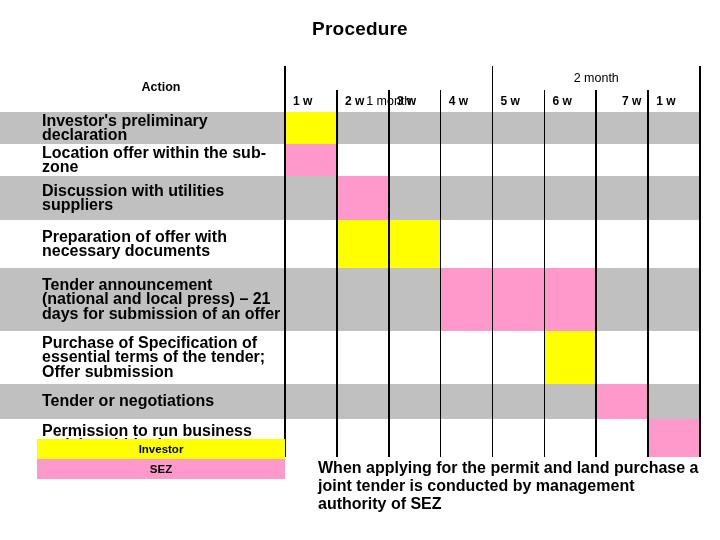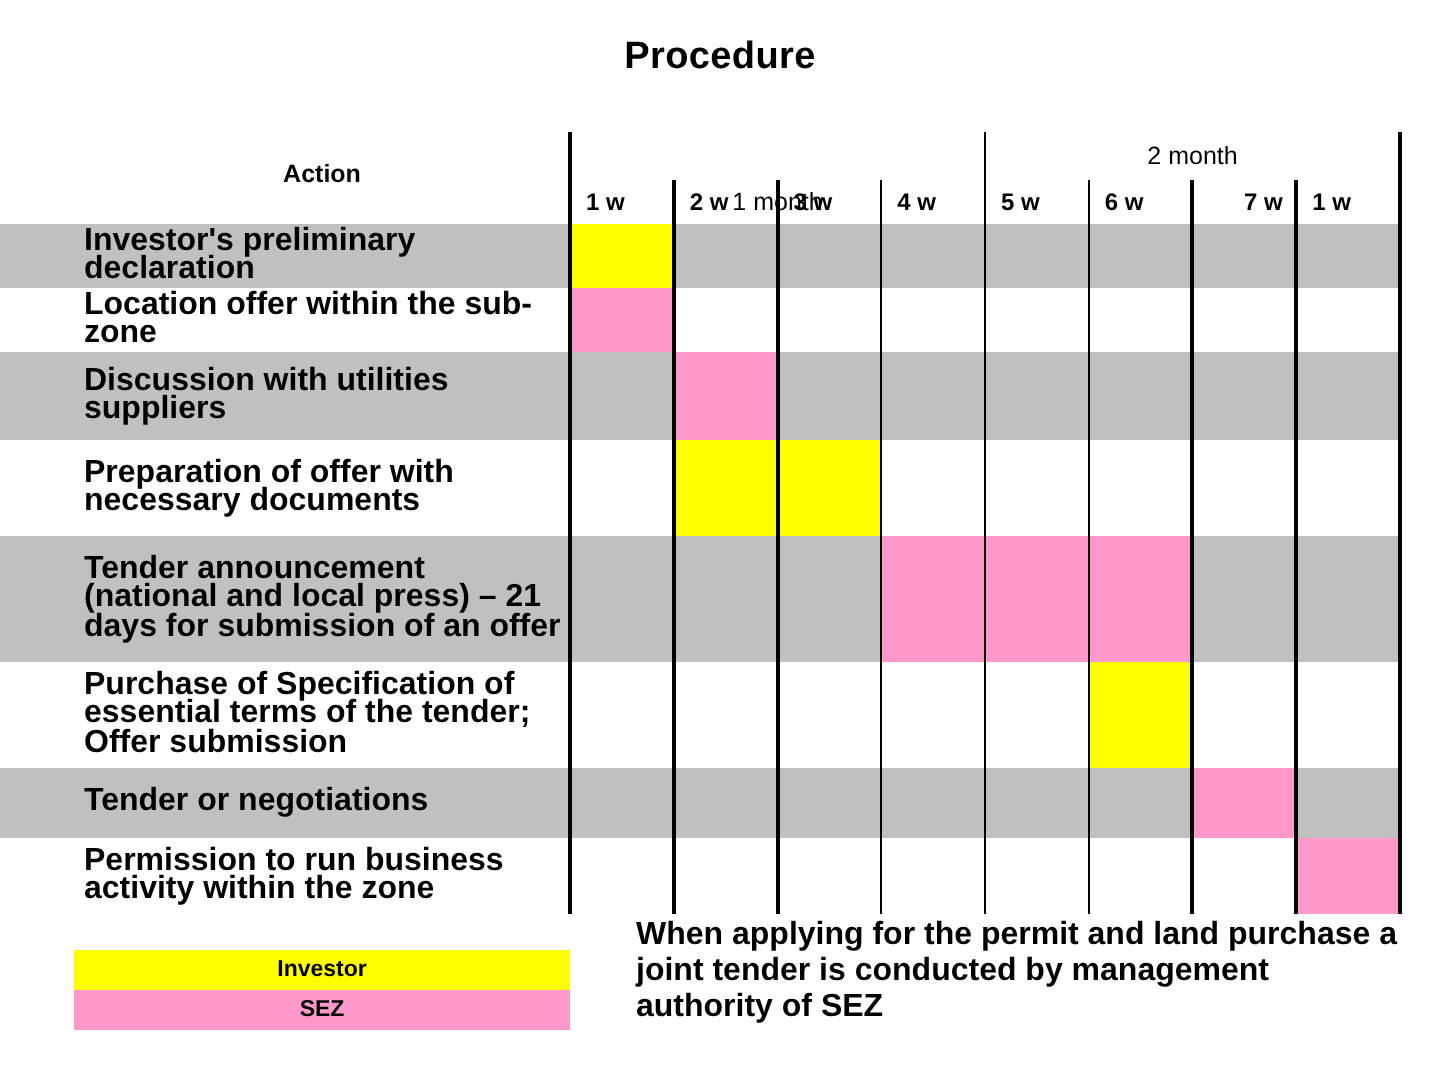--- a/index.html
+++ b/index.html
@@ -68,21 +68,21 @@
   .bar.sez      { background: #FF99CC; }
 
   
   .vline {
     position: absolute; top: 0; width: 1.6px;
     background: #000000;
   }
   .vline.head { background: #000000; }
 
   
-  .legend { position: absolute; left: 37px; top: 439px; width: 248px; margin-top: 36px; }
+  .legend { position: absolute; left: 37px; top: 439px; width: 248px; }
   .legend-item {
     height: 20px; width: 100%;
     display: flex; align-items: center; justify-content: center;
     font-size: 11.5px; font-weight: bold; color: #000;
   }
   .legend-item.investor { background: #FFFF00; }
   .legend-item.sez      { background: #FF99CC; }
 
   
   .note {

